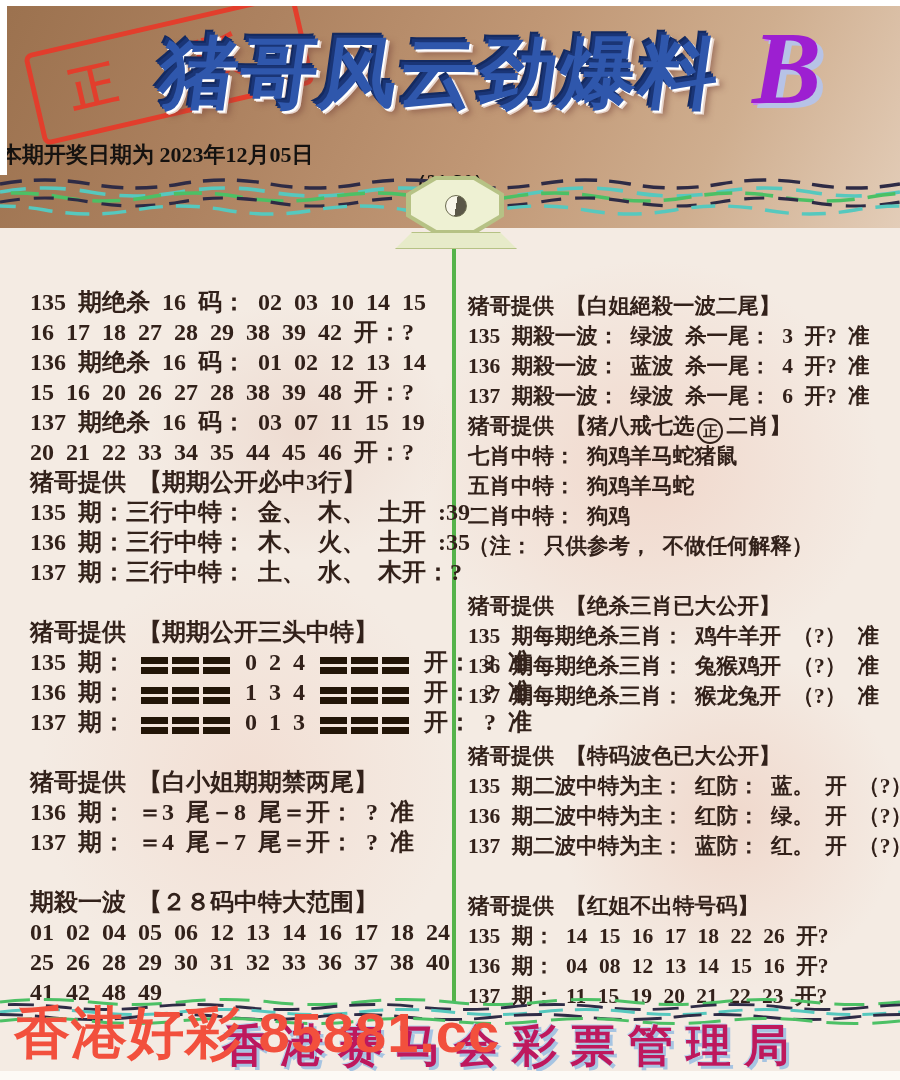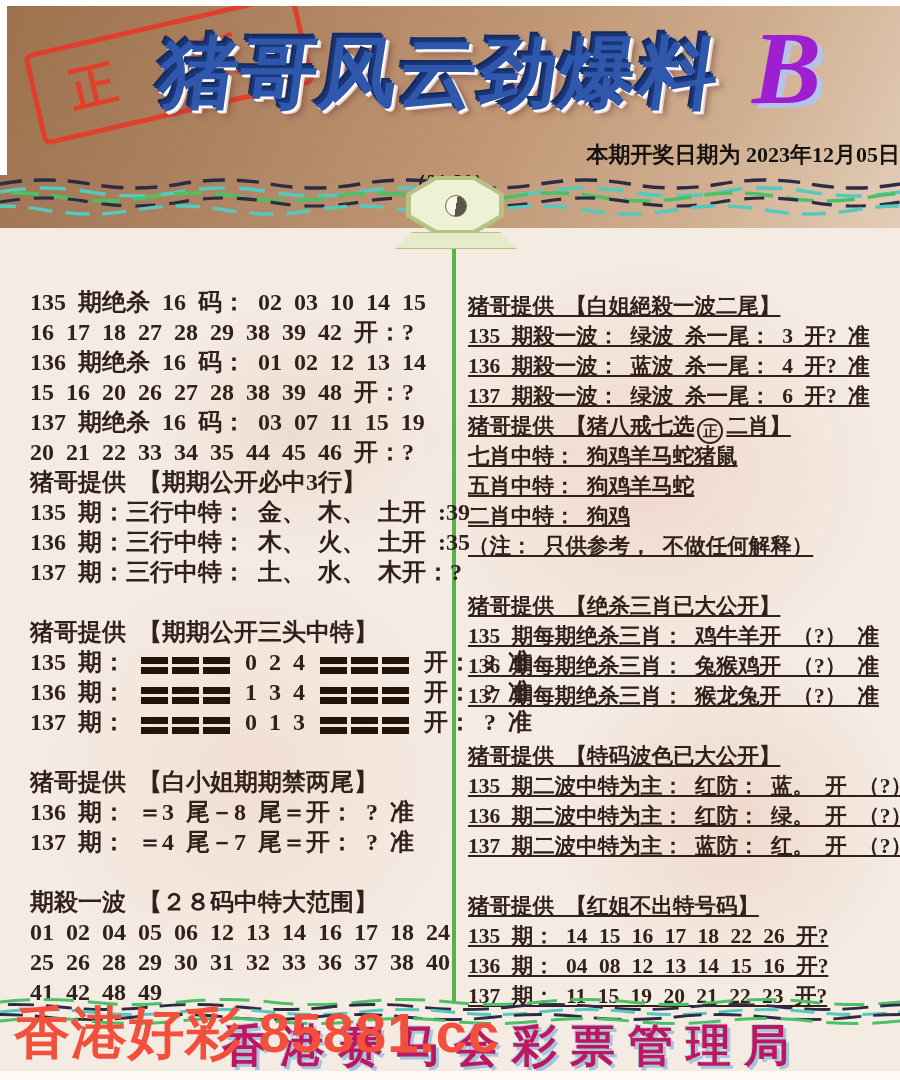--- a/index.html
+++ b/index.html
@@ -24,21 +24,21 @@
          font-size:48px;font-weight:bold;letter-spacing:34px;text-indent:6px;
          transform:rotate(-13deg);opacity:.95;white-space:nowrap;}
   .title{position:absolute;left:0;top:22px;width:880px;text-align:center;
          font-size:78px;font-weight:bold;color:#2f57ac;letter-spacing:2px;
          transform:skewX(-8deg);white-space:nowrap;
          text-shadow:-3px -3px 0 #1a3576,-5px -5px 0 #142a60,2px 2px 0 #ffffff,
                      4px 3px 0 #e8d6ce,7px 5px 6px rgba(120,70,60,.55);}
   .edition{position:absolute;left:752px;top:8px;font-size:104px;font-weight:bold;
            font-style:italic;color:#9d1fd1;
            text-shadow:6px 5px 0 #b7c3e6,2px 2px 0 #c883ec;}
-  .dateline{position:absolute;left:0;top:140px;width:900px;text-align:right;
+  .dateline{position:absolute;left:0;top:140px;width:900px;text-align:left;
             font-size:22px;font-weight:bold;color:#151210;}
   .timeline{position:absolute;left:0;top:169px;width:900px;text-align:center;
             font-size:20px;font-weight:bold;color:#151210;}
 
   
   .waves-top{position:absolute;left:0;top:174px;z-index:2;}
   .waves-bottom{position:absolute;left:0;top:996px;z-index:2;}
 
   
   .medallion{position:absolute;left:406px;top:176px;width:98px;height:58px;z-index:3;
@@ -49,21 +49,21 @@
            border:1px solid #6b6b50;background:linear-gradient(100deg,#f8f6ea 50%,#5a5748 50%);}
   .pedestal{position:absolute;left:395px;top:232px;width:120px;height:15px;z-index:3;
             background:#e7ebc9;border:1px solid #b6c285;
             clip-path:polygon(14% 0,86% 0,100% 100%,0 100%);}
   .divider-v{position:absolute;left:452px;top:214px;width:4px;height:788px;
              background:#55b34b;z-index:1;}
 
   
   .col{position:absolute;z-index:2;color:#32211a;font-weight:bold;white-space:nowrap;margin-top:44px;}
   #col-left{left:30px;top:243px;width:425px;font-size:24px;}
-  #col-right{left:468px;top:247px;width:428px;font-size:21.5px;text-decoration:underline;}
+  #col-right{left:468px;top:247px;width:428px;font-size:21.5px;}
   .line{height:30px;line-height:30px;word-spacing:6px;}
   .gap{height:30px;}
   
   .tri{display:inline-block;vertical-align:-1px;margin:0 3px;}
   .tri i{display:inline-block;width:27px;height:17px;margin-right:4px;vertical-align:middle;
          background:linear-gradient(to bottom,#221507 0 41%,rgba(0,0,0,0) 41% 59%,#221507 59% 100%);}
   .tri i:last-child{margin-right:0;}
   .circ{display:inline-block;width:22px;height:22px;border:2px solid #32211a;border-radius:50%;
         line-height:22px;text-align:center;font-size:15px;vertical-align:-3px;margin:0 3px;}
   .circ i{font-style:normal;}

